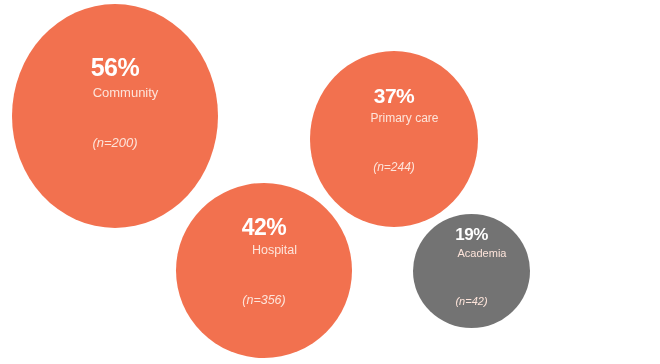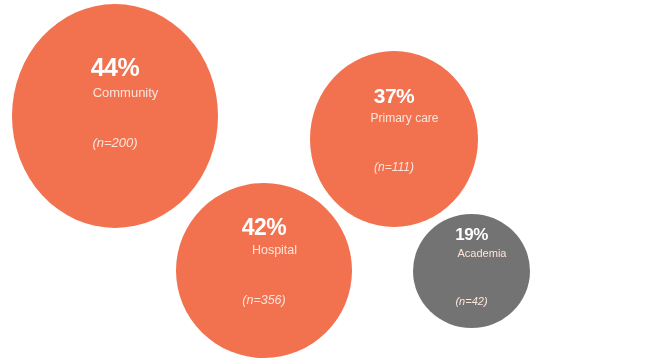--- a/index.html
+++ b/index.html
@@ -88,39 +88,39 @@
     justify-content: center;
   }
 </style>
 </head>
 <body>
 
 <div id="chart-canvas">
 
   <div class="bubble" id="bubble-community" style="background:#F2714F">
     <div class="bubble-inner">
-      <div class="bubble-pct">44%</div>
+      <div class="bubble-pct">56%</div>
       <div class="bubble-label">Community</div>
       <div class="bubble-n">(n=200)</div>
     </div>
   </div>
 
   <div class="bubble" id="bubble-hospital" style="background:#F2714F">
     <div class="bubble-inner">
       <div class="bubble-pct">42%</div>
       <div class="bubble-label">Hospital</div>
       <div class="bubble-n">(n=356)</div>
     </div>
   </div>
 
   <div class="bubble" id="bubble-primary-care" style="background:#F2714F">
     <div class="bubble-inner">
       <div class="bubble-pct">37%</div>
       <div class="bubble-label">Primary care</div>
-      <div class="bubble-n">(n=111)</div>
+      <div class="bubble-n">(n=244)</div>
     </div>
   </div>
 
   <div class="bubble" id="bubble-academia" style="background:#737373">
     <div class="bubble-inner">
       <div class="bubble-pct">19%</div>
       <div class="bubble-label">Academia</div>
       <div class="bubble-n">(n=42)</div>
     </div>
   </div>

